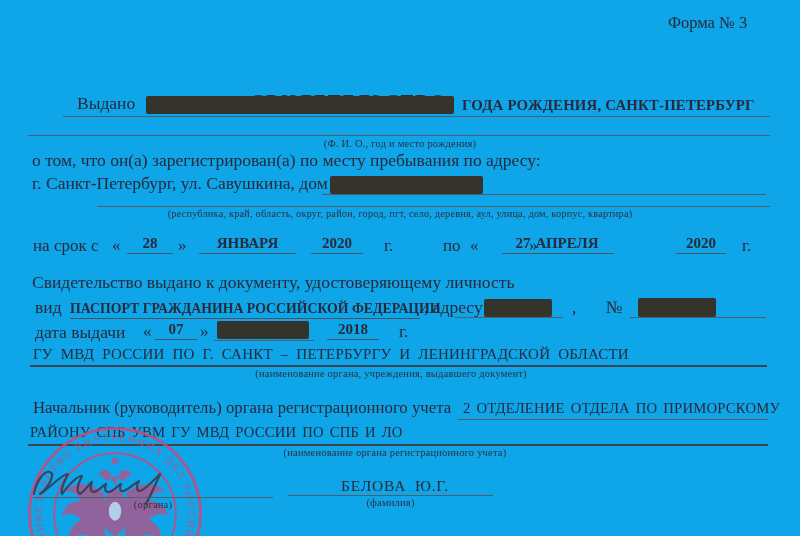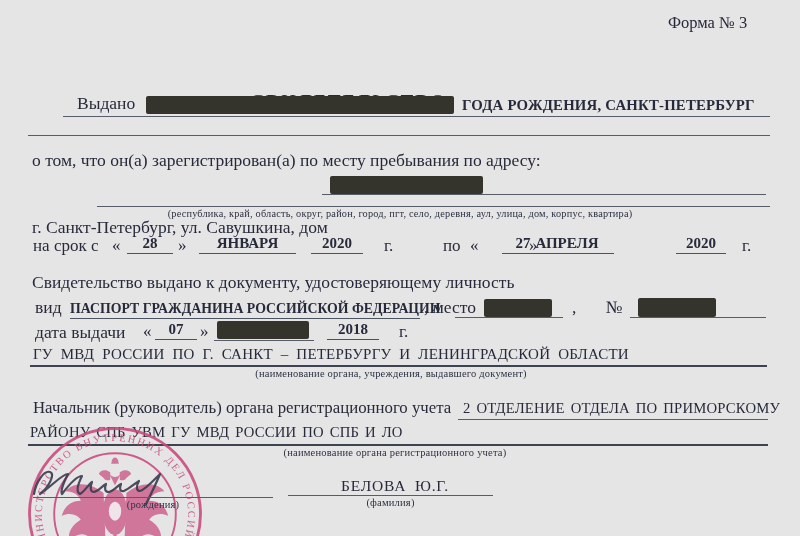--- a/index.html
+++ b/index.html
@@ -18,34 +18,35 @@
   .ul{border-bottom:1.4px solid #4b5260; text-align:center;}
   .red{position:absolute; background:#34332c; border-radius:2px;}
   .bcaps{font-weight:bold; font-size:14.8px; letter-spacing:0.2px;}
   .val{font-weight:bold; font-size:15px; line-height:19px;}
   .cond{font-size:14.7px; word-spacing:4px; letter-spacing:0.2px;}
   svg{display:block;}
 </style>
 </head>
 <body>
 
-<div class="sheet" style="background: #e5e5e5;">
+<div class="sheet" style="background: #0ea5e9;">
 
   <div class="abs" style="top:13px; left:668px; font-size:16.5px;">Форма № 3</div>
 
   <div class="abs" style="top:43px; left:250px; font-size:21px; letter-spacing:1.5px;margin-top:47px;">СВИДЕТЕЛЬСТВО</div>
 
   <div class="abs t" style="top:93px; left:77px;">Выдано</div>
   <div class="red" style="top: 96px; left: 146px; width: 308px; height: 18px; background: rgb(52, 51, 44);"></div>
   <div class="abs bcaps" style="top:97px; left:462px;">ГОДА РОЖДЕНИЯ, САНКТ-ПЕТЕРБУРГ</div>
   <div class="rule" style="top:116px; left:63px; width:707px;"></div>
   <div class="rule" style="top:135px; left:28px; width:742px;"></div>
+  <div class="abs cap" style="top:138px; left:100px; width:600px;">(Ф. И. О., год и место рождения)</div>
 
   <div class="abs t" style="top:150px; left:32px;">о том, что он(а) зарегистрирован(а) по месту пребывания по адресу:</div>
-  <div class="abs t" style="top:173px; left:32px;margin-top:44px;">г. Санкт-Петербург, ул. Савушкина, дом</div>
+  <div class="abs t" style="top:173px; left:32px;">г. Санкт-Петербург, ул. Савушкина, дом</div>
   <div class="red" style="top: 176px; left: 330px; width: 153px; height: 18px; background: rgb(52, 51, 44);"></div>
   <div class="rule" style="top:194px; left:322px; width:444px;"></div>
   <div class="rule" style="top:206px; left:97px; width:673px;"></div>
   <div class="abs cap" style="top:208px; left:100px; width:600px; font-size:10.3px;">(республика, край, область, округ, район, город, пгт, село, деревня, аул, улица, дом, корпус, квартира)</div>
 
   <div class="abs" style="top:236px; left:33px; font-size:17px;">на срок с</div>
   <div class="abs" style="top:236px; left:112px; font-size:17px;">«</div>
   <div class="abs ul val" style="top:234px; left:127px; width:46px;">28</div>
   <div class="abs" style="top:236px; left:178px; font-size:17px;">»</div>
   <div class="abs ul val" style="top:234px; left:199px; width:97px;">ЯНВАРЯ</div>
@@ -56,21 +57,21 @@
   <div class="abs ul val" style="top:234px; left:502px; width:42px;">27</div>
   <div class="abs" style="top:236px; left:529px; font-size:17px;">»</div>
   <div class="abs ul val" style="top:234px; left:520px; width:94px;">АПРЕЛЯ</div>
   <div class="abs ul val" style="top:234px; left:676px; width:50px;">2020</div>
   <div class="abs" style="top:236px; left:742px; font-size:17px;">г.</div>
 
   <div class="abs t" style="top:272px; left:32px;">Свидетельство выдано к документу, удостоверяющему личность</div>
 
   <div class="abs t" style="top:297px; left:35px;">вид</div>
   <div class="abs ul" style="top:299px; left:70px; width:350px; font-size:13.8px; font-weight:bold; line-height:19px;">ПАСПОРТ ГРАЖДАНИНА РОССИЙСКОЙ ФЕДЕРАЦИИ</div>
-  <div class="abs t" style="top:297px; left:424px;">, место</div>
+  <div class="abs t" style="top:297px; left:424px;">, адресу</div>
   <div class="rule" style="top:317px; left:455px; width:108px;"></div>
   <div class="red" style="top: 299px; left: 484px; width: 68px; height: 18px; background: rgb(52, 51, 44);"></div>
   <div class="abs t" style="top:297px; left:572px;">,</div>
   <div class="abs t" style="top:297px; left:606px;">№</div>
   <div class="rule" style="top:317px; left:630px; width:136px;"></div>
   <div class="red" style="top: 298px; left: 638px; width: 78px; height: 19px; background: rgb(52, 51, 44);"></div>
 
   <div class="abs t" style="top:322px; left:35px;">дата выдачи</div>
   <div class="abs" style="top:322px; left:143px; font-size:17px;">«</div>
   <div class="abs ul val" style="top:320px; left:155px; width:42px;">07</div>
@@ -116,19 +117,19 @@
       <path d="M100,118 L88,150 L96,144 L100,152 L104,144 L112,150 Z"></path>
       <ellipse cx="100" cy="97" rx="6.5" ry="10" fill="#f6e4ec"></ellipse>
     </g>
   </svg>
 
   <svg class="abs" style="top:458px; left:28px;" width="250" height="50" viewBox="0 0 250 50">
     <path d="M6,36 C8,24 16,12 22,14 C28,16 20,30 12,36 C24,28 34,16 40,16 C36,24 32,32 34,36 C40,28 48,18 54,18 C50,26 48,34 52,36 C57,33 60,27 64,24 C62,29 62,34 66,34 C71,33 74,28 78,26 C76,31 77,34 81,34 C86,33 89,28 93,26 C91,31 92,34 96,33 C101,31 106,26 111,23 C108,28 108,33 112,33 C117,32 124,24 132,16 C128,26 122,38 118,46" fill="none" stroke-width="2.2" stroke-linecap="round" stroke-linejoin="round" opacity="0.9" stroke="#3a3b4e"></path>
   </svg>
 
   <div class="rule" style="top:497px; left:33px; width:240px; border-top-width:1.2px;"></div>
-  <div class="abs cap" style="top:499px; left:33px; width:240px;">(рождения)</div>
+  <div class="abs cap" style="top:499px; left:33px; width:240px;">(органа)</div>
 
   <div class="abs" style="top:477px; left:300px; width:190px; text-align:center; font-size:15.5px; letter-spacing:0.8px; word-spacing:4px;">БЕЛОВА Ю.Г.</div>
   <div class="rule" style="top:495px; left:288px; width:205px; border-top-width:1.2px;"></div>
   <div class="abs cap" style="top:497px; left:288px; width:205px;">(фамилия)</div>
 
 </div>
 
 </body></html>

